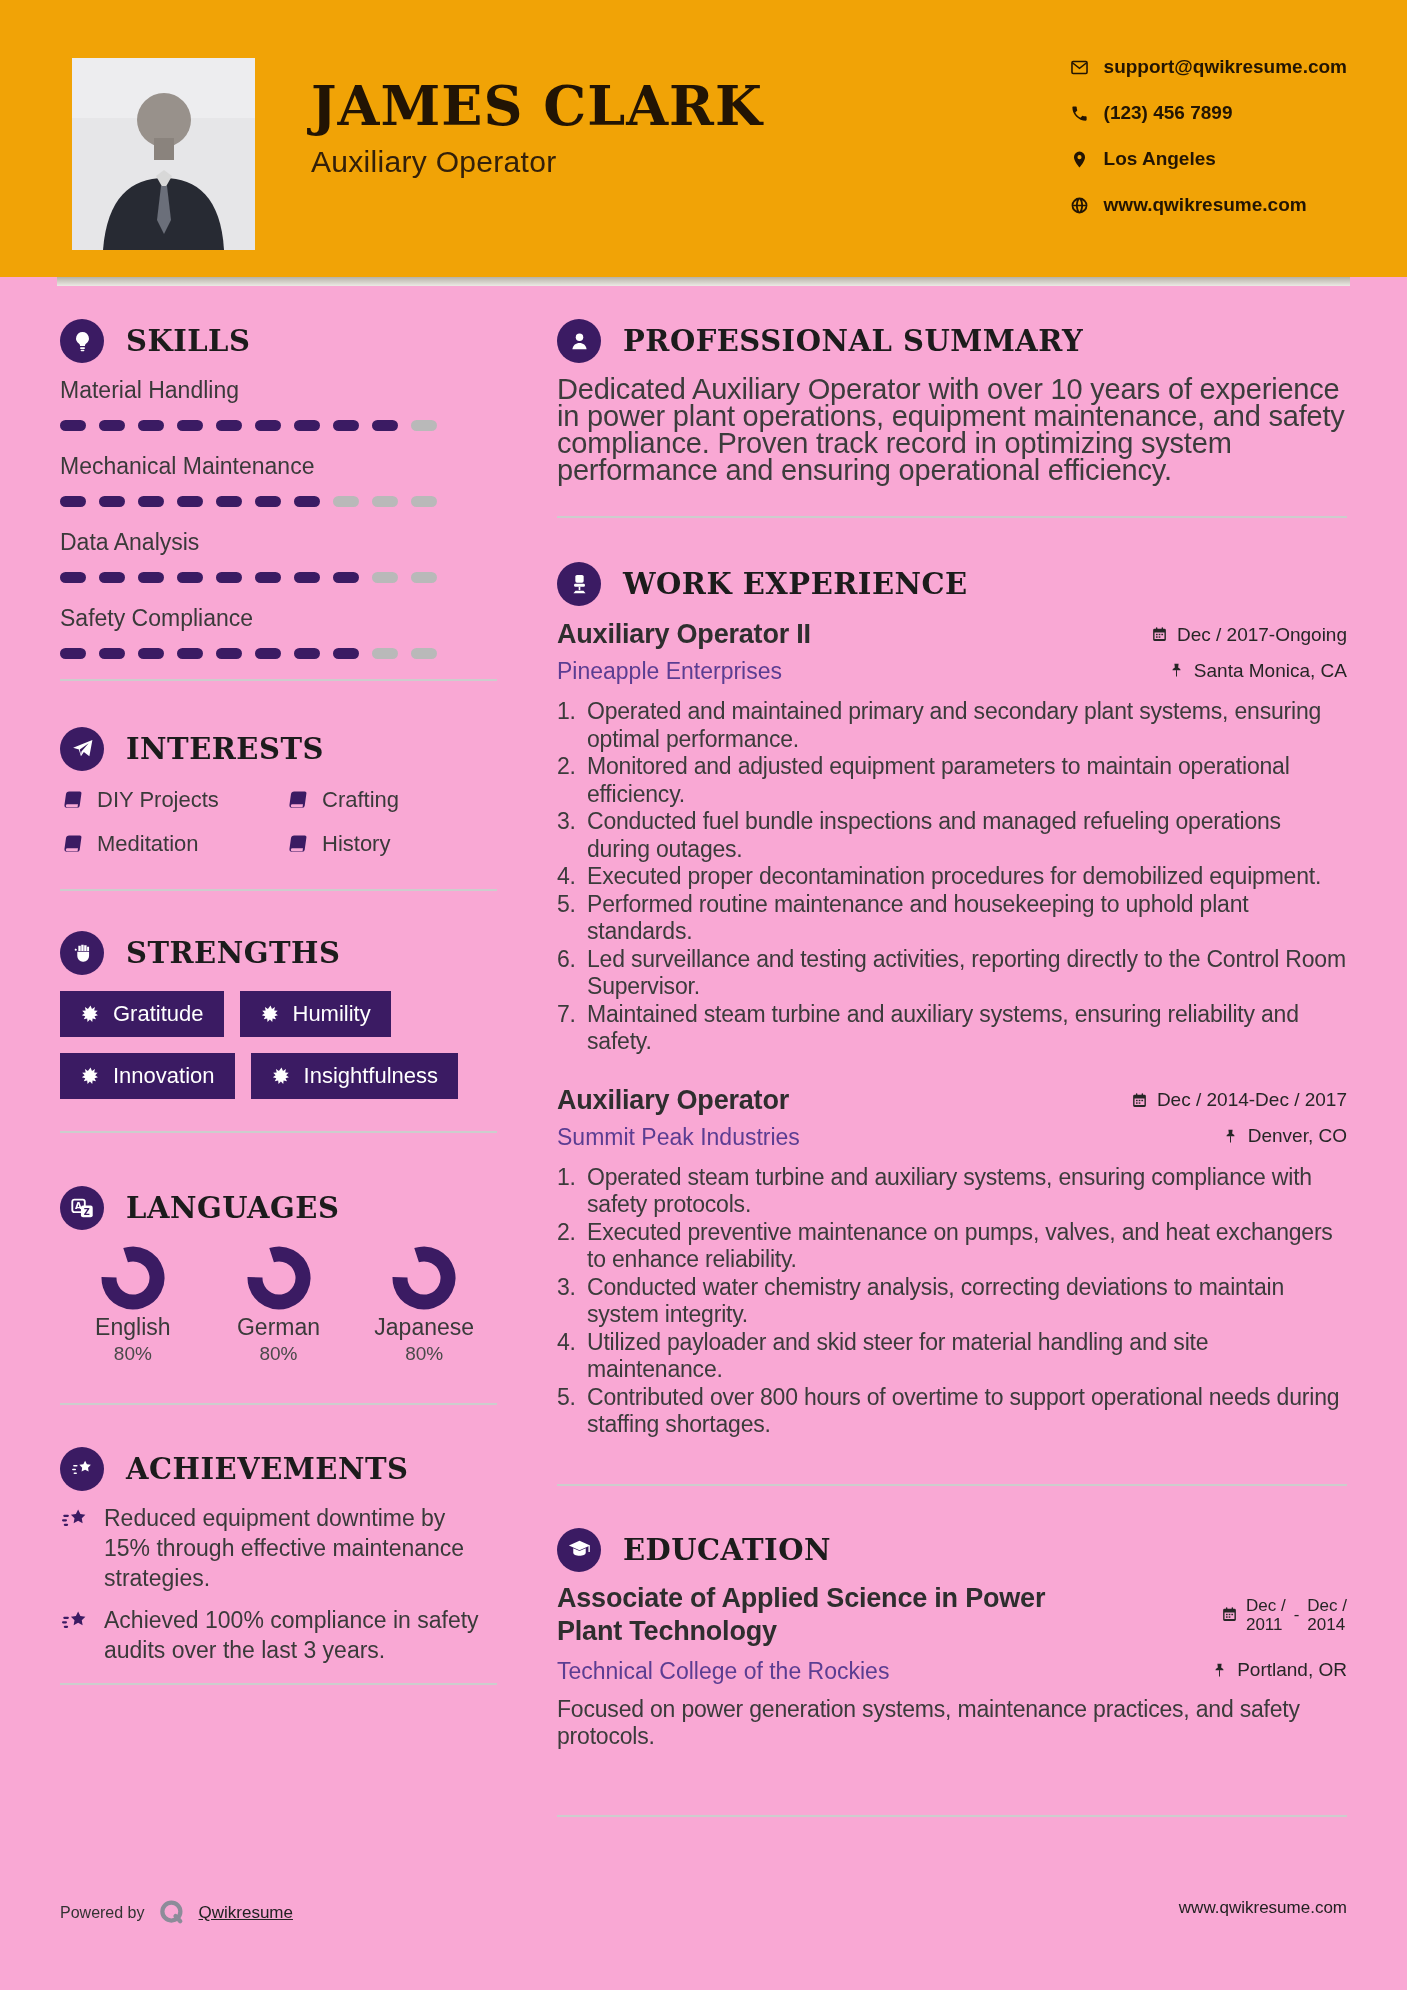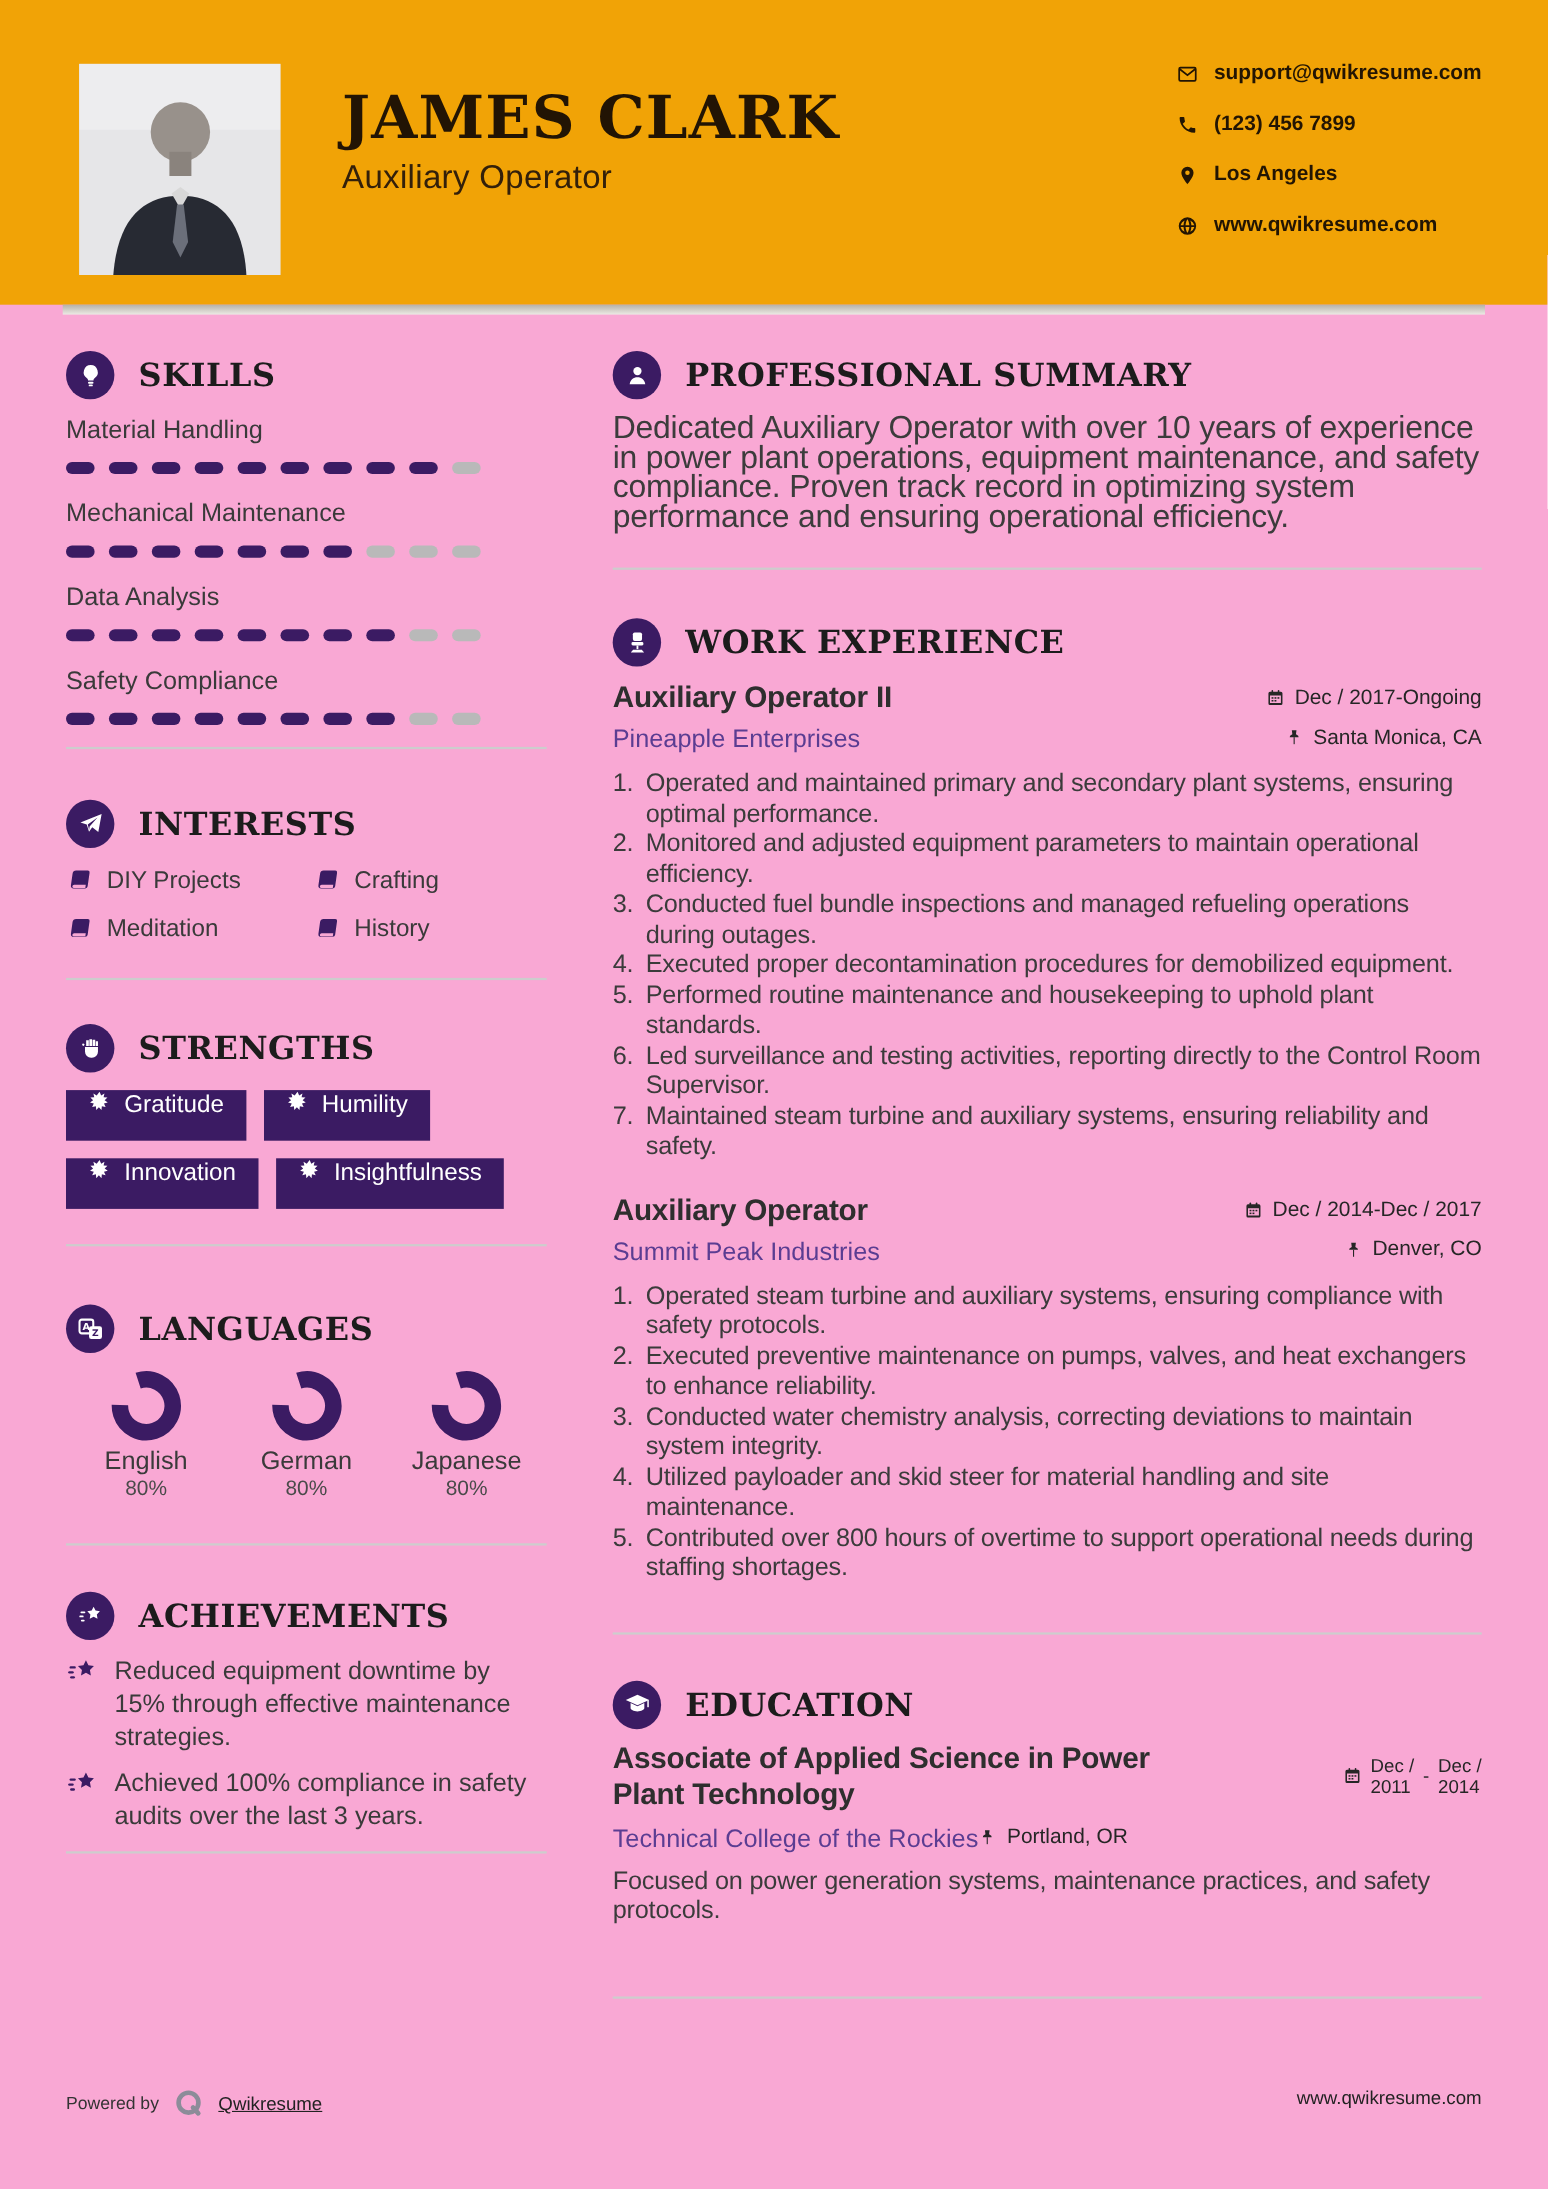--- a/index.html
+++ b/index.html
@@ -50,21 +50,21 @@
   
   .sec-interests .sec-head{margin-top:46px}
   .int-grid{margin-top:14px;display:grid;grid-template-columns:225px 1fr;row-gap:14px}
   .int-item{display:flex;align-items:center;gap:14px;font-size:22px;line-height:30px;color:#3a3a3a}
   .int-item svg{width:23px;height:23px;color:var(--purple);flex:0 0 auto}
   .div.after-interests{margin-top:30px}
 
   
   .sec-strengths .sec-head{margin-top:40px}
   .badges{margin-top:16px;display:flex;flex-wrap:wrap;gap:16px 16px}
-  .badge{display:inline-flex;align-items:flex-start;gap:12px;height:46px;padding:0 20px;background:var(--purple);color:#fff;font-size:22px}
+  .badge{display:inline-flex;align-items:center;gap:12px;height:46px;padding:0 20px;background:var(--purple);color:#fff;font-size:22px}
   .badge svg{width:21px;height:21px;flex:0 0 auto}
   .div.after-strengths{margin-top:32px}
 
   
   .sec-languages .sec-head{margin-top:53px}
   .langs{margin-top:16px;display:flex}
   .lang{width:146px;text-align:center}
   .lang svg{display:block;margin:0 auto;width:64px;height:64px}
   .lang-name{margin-top:4px;font-size:23px;color:#3a3a3a}
   .lang-pct{margin-top:2px;font-size:19px;color:#4a4a4a}
@@ -94,21 +94,21 @@
   .bullets li{counter-increment:b;font-size:23px;line-height:27.5px;letter-spacing:-.2px;color:#3b3b3b;padding-left:30px;position:relative}
   .bullets li::before{content:counter(b) ".";position:absolute;left:0}
   .div.after-work{margin-top:45px}
 
   .sec-education .sec-head{margin-top:42px}
   .edu-top{display:flex;justify-content:space-between;margin-top:10px}
   .edu-degree{width:560px;font-size:27px;line-height:33px;font-weight:600;color:#2e2e2e;letter-spacing:-.2px}
   .edate{display:flex;align-items:center;gap:8px;font-size:17px;line-height:19px;font-weight:500;color:#262626;white-space:nowrap}
   .edate svg{width:17px;height:17px}
   .edate .stack{text-align:left}
-  .edu-co-row{display:flex;justify-content:flex-start;align-items:baseline;margin-top:8px}
+  .edu-co-row{display:flex;justify-content:space-between;align-items:baseline;margin-top:8px}
   .edu-desc{margin-top:10px;font-size:23px;line-height:27.5px;letter-spacing:-.2px;color:#3b3b3b}
   .div.after-education{margin-top:64px}
 
   
   .footer{position:absolute;left:60px;right:60px;top:1898px;display:flex;align-items:flex-start}
   .powered{display:flex;align-items:center;gap:12px;font-size:16px;color:#333}
   .qlogo{width:30px;height:30px}
   .brand{font-size:17px;color:#222;text-decoration:underline;font-weight:500}
   .site{margin-left:auto;font-size:17px;color:#222}
 </style>

